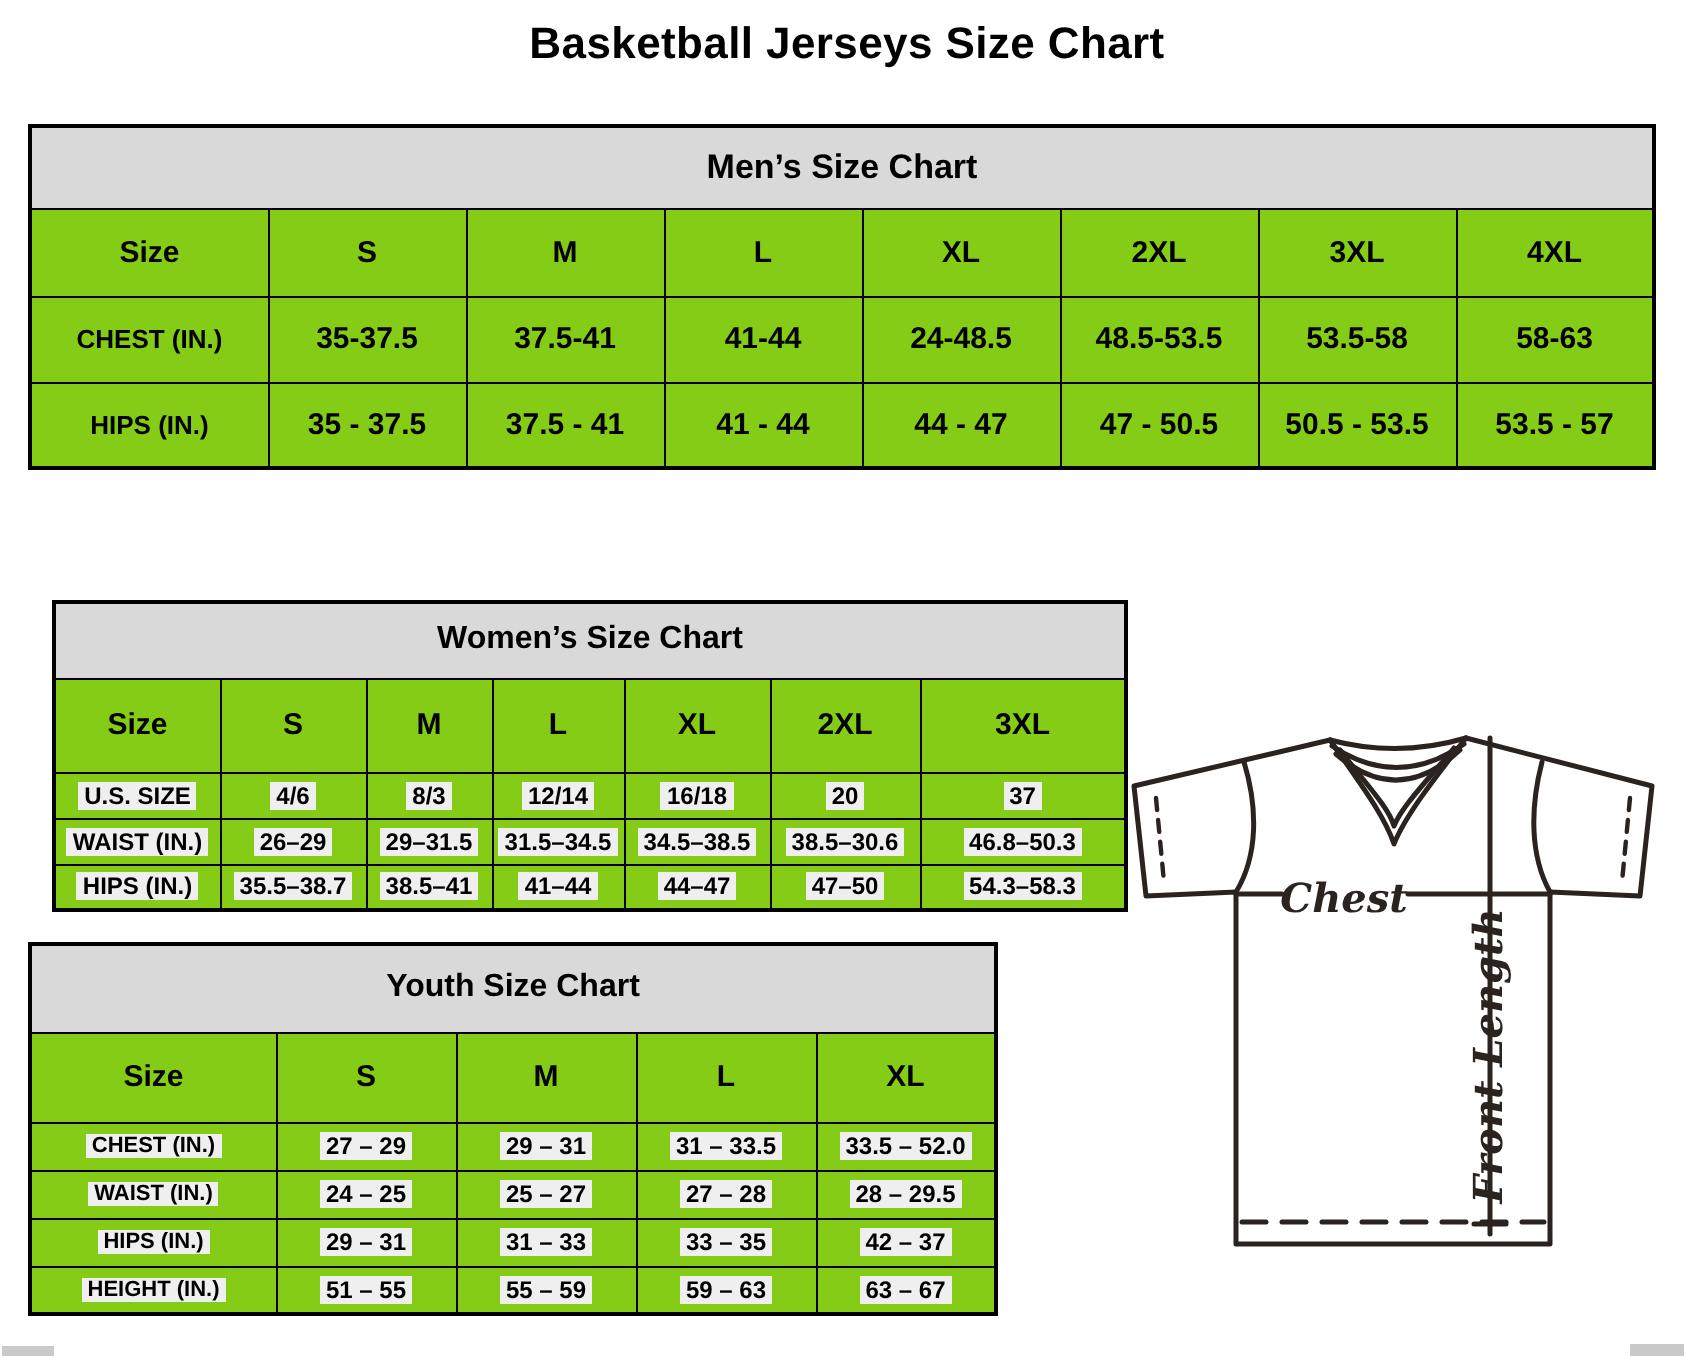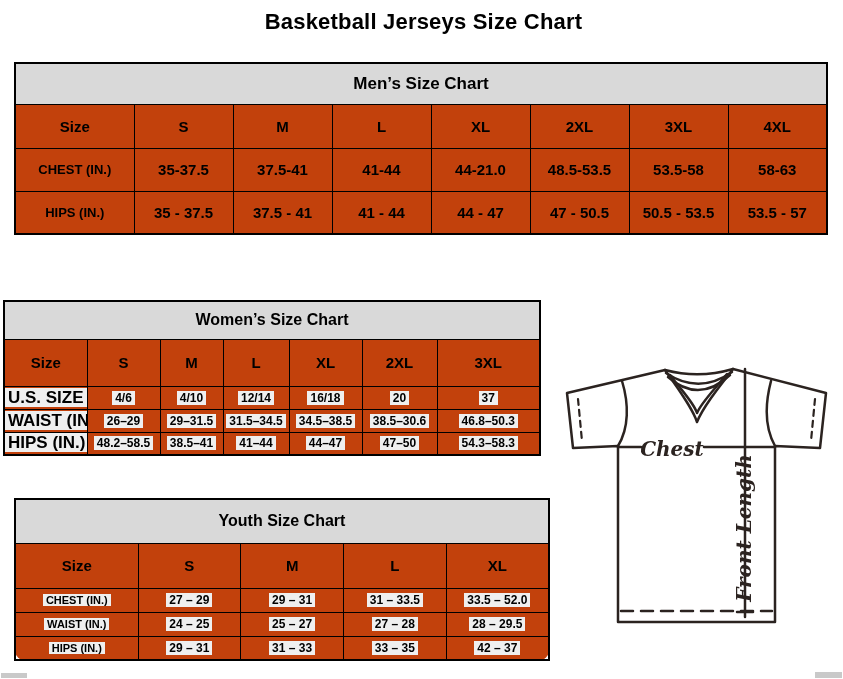--- a/index.html
+++ b/index.html
@@ -7,43 +7,43 @@
     width:843px;height:679px;position:relative;overflow:hidden;
     background:#ffffff;color:#000;
     font-family:"Liberation Sans",sans-serif;
   }
   .page-title{
     position:absolute;top:7px;left:0;width:843px;margin:2px;
     text-align:center;font-size:22px;font-weight:bold;letter-spacing:0.2px;
   }
   table.chart{
     position:absolute;border-collapse:collapse;table-layout:fixed;
-    border:2px solid #000;background:#c2410c;
+    border:2px solid #000;background:#84cc16;
   }
   .chart th,.chart td{
     border:1px solid #000;text-align:center;vertical-align:middle;
     font-weight:bold;padding:0;overflow:hidden;white-space:nowrap;
   }
   .chart tr.band th{background:#d9d9d9;font-size:17px;}
   .hl{background:#efefef;padding:0 3px;}
 
   .t-mens{left:14px;top:62px;width:814px;}
   .t-mens tr.band{height:41px;}
   .t-mens tr.hdr{height:44px;font-size:15px;}
   .t-mens tr.data{height:43px;font-size:15px;}
   .t-mens td.rl{font-size:13px;}
 
-  .t-womens{left:3px;top:300px;width:538px;}
+  .t-womens{left:26px;top:300px;width:538px;}
   .t-womens tr.band{height:38px;}
   .t-womens tr.band th{font-size:16px;}
   .t-womens tr.hdr{height:47px;font-size:15px;}
   .t-womens tr.data{height:23px;font-size:12px;}
-  .t-womens td.rl{font-size:17px;}
-
-  .t-youth{left:14px;top:498px;width:536px;border-radius:13px;}
+  .t-womens td.rl{font-size:12px;}
+
+  .t-youth{left:14px;top:471px;width:485px;}
   .t-youth tr.band{height:44px;}
   .t-youth tr.band th{font-size:16px;}
   .t-youth tr.hdr{height:45px;font-size:15px;}
   .t-youth tr.data{height:24px;font-size:12px;}
   .t-youth td.rl{font-size:11px;}
 
   .jersey-svg{position:absolute;left:557px;top:356px;}
   .corner-strip{position:absolute;background:#c9c9c9;}
   .corner-strip.left{left:1px;top:673px;width:26px;height:5px;}
   .corner-strip.right{left:815px;top:672px;width:27px;height:6px;}
@@ -70,21 +70,21 @@
     <td>XL</td>
     <td>2XL</td>
     <td>3XL</td>
     <td>4XL</td>
   </tr>
   <tr class="data">
     <td class="rl">CHEST (IN.)</td>
     <td>35-37.5</td>
     <td>37.5-41</td>
     <td>41-44</td>
-    <td>44-21.0</td>
+    <td>24-48.5</td>
     <td>48.5-53.5</td>
     <td>53.5-58</td>
     <td>58-63</td>
   </tr>
   <tr class="data">
     <td class="rl">HIPS (IN.)</td>
     <td>35 - 37.5</td>
     <td>37.5 - 41</td>
     <td>41 - 44</td>
     <td>44 - 47</td>
@@ -114,38 +114,38 @@
     <td>S</td>
     <td>M</td>
     <td>L</td>
     <td>XL</td>
     <td>2XL</td>
     <td>3XL</td>
   </tr>
   <tr class="data">
     <td class="rl"><span class="hl">U.S. SIZE</span></td>
     <td><span class="hl">4/6</span></td>
-    <td><span class="hl">4/10</span></td>
+    <td><span class="hl">8/3</span></td>
     <td><span class="hl">12/14</span></td>
     <td><span class="hl">16/18</span></td>
     <td><span class="hl">20</span></td>
     <td><span class="hl">37</span></td>
   </tr>
   <tr class="data">
     <td class="rl"><span class="hl">WAIST (IN.)</span></td>
     <td><span class="hl">26–29</span></td>
     <td><span class="hl">29–31.5</span></td>
     <td><span class="hl">31.5–34.5</span></td>
     <td><span class="hl">34.5–38.5</span></td>
     <td><span class="hl">38.5–30.6</span></td>
     <td><span class="hl">46.8–50.3</span></td>
   </tr>
   <tr class="data">
     <td class="rl"><span class="hl">HIPS (IN.)</span></td>
-    <td><span class="hl">48.2–58.5</span></td>
+    <td><span class="hl">35.5–38.7</span></td>
     <td><span class="hl">38.5–41</span></td>
     <td><span class="hl">41–44</span></td>
     <td><span class="hl">44–47</span></td>
     <td><span class="hl">47–50</span></td>
     <td><span class="hl">54.3–58.3</span></td>
   </tr>
 </tbody>
   </table>
 
 <table class="chart t-youth">
@@ -177,20 +177,27 @@
     <td><span class="hl">25 – 27</span></td>
     <td><span class="hl">27 – 28</span></td>
     <td><span class="hl">28 – 29.5</span></td>
   </tr>
   <tr class="data">
     <td class="rl"><span class="hl">HIPS (IN.)</span></td>
     <td><span class="hl">29 – 31</span></td>
     <td><span class="hl">31 – 33</span></td>
     <td><span class="hl">33 – 35</span></td>
     <td><span class="hl">42 – 37</span></td>
+  </tr>
+  <tr class="data">
+    <td class="rl"><span class="hl">HEIGHT (IN.)</span></td>
+    <td><span class="hl">51 – 55</span></td>
+    <td><span class="hl">55 – 59</span></td>
+    <td><span class="hl">59 – 63</span></td>
+    <td><span class="hl">63 – 67</span></td>
   </tr>
 </tbody>
   </table>
 
 <svg class="jersey-svg" width="286" height="276" viewBox="557 356 286 276" xmlns="http://www.w3.org/2000/svg">
   <g fill="none" stroke="#2b2320" stroke-width="2.5" stroke-linejoin="round" stroke-linecap="round">
     <path d="M665,370 L567,393 L573,448 L618,446 L618,622 L775,622 L775,446 L820,448 L826,393 L733,369"></path>
     <path d="M665,370 Q699,379 733,369"></path>
     <path d="M666,373 Q699,395 732,372"></path>
     <path d="M668,377 Q699,404 730,375"></path>

